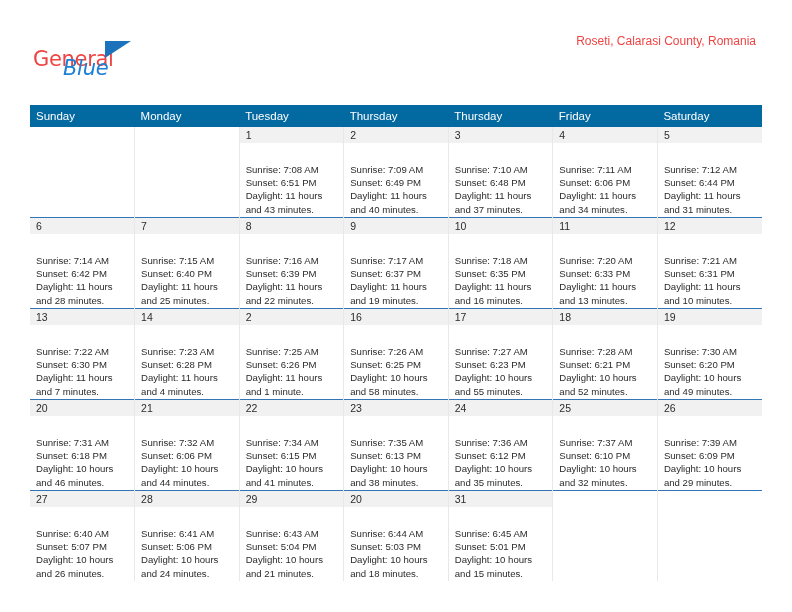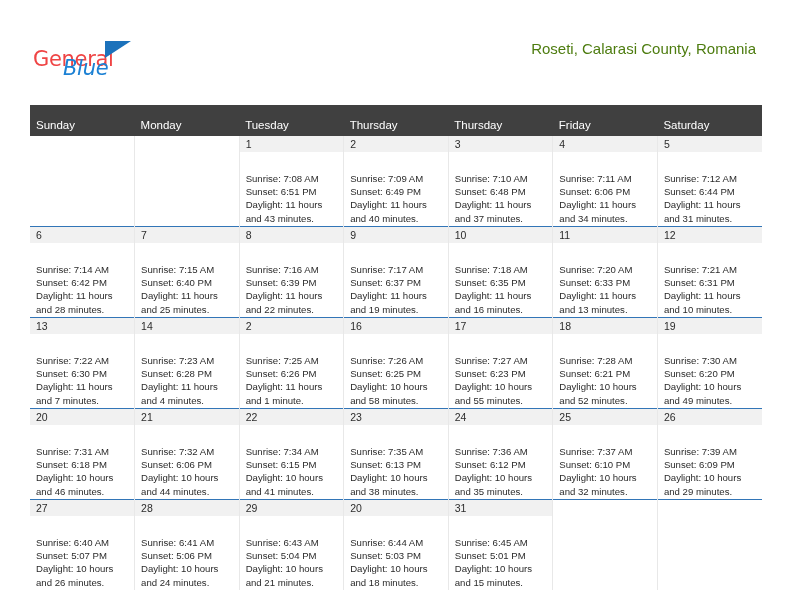--- a/index.html
+++ b/index.html
@@ -75,43 +75,43 @@
     text-align: right;
   }
   .cal-title {
     font-size: 28px;
     line-height: 34px;
     color: #1a1a1a;
     font-weight: normal;
     white-space: nowrap;
   }
   .cal-subtitle {
-    font-size: 15px;
+    font-size: 12px;
     line-height: 19px;
-    color: #4d7c0f;
-    margin-top: 7px;
+    color: #ef4444;
+    margin-top: 0;
     white-space: nowrap;
   }
 
   
   .calendar {
     position: absolute;
     left: 30px;
     top: 105px;
     width: 732px;
     border-collapse: collapse;
     table-layout: fixed;
   }
   .calendar th {
-    background: #404040;
+    background: #0369a1;
     color: #ffffff;
     font-size: 11.5px;
     font-weight: normal;
     text-align: left;
-    padding: 14px 0 5px 6px;
+    padding: 5px 0 5px 6px;
     height: 11px;
     border: none;
   }
   .calendar td {
     vertical-align: top;
     padding: 0;
     border: none;
     border-left: 1px solid #e8e8e8;
     height: 90px;
     box-sizing: border-box;

